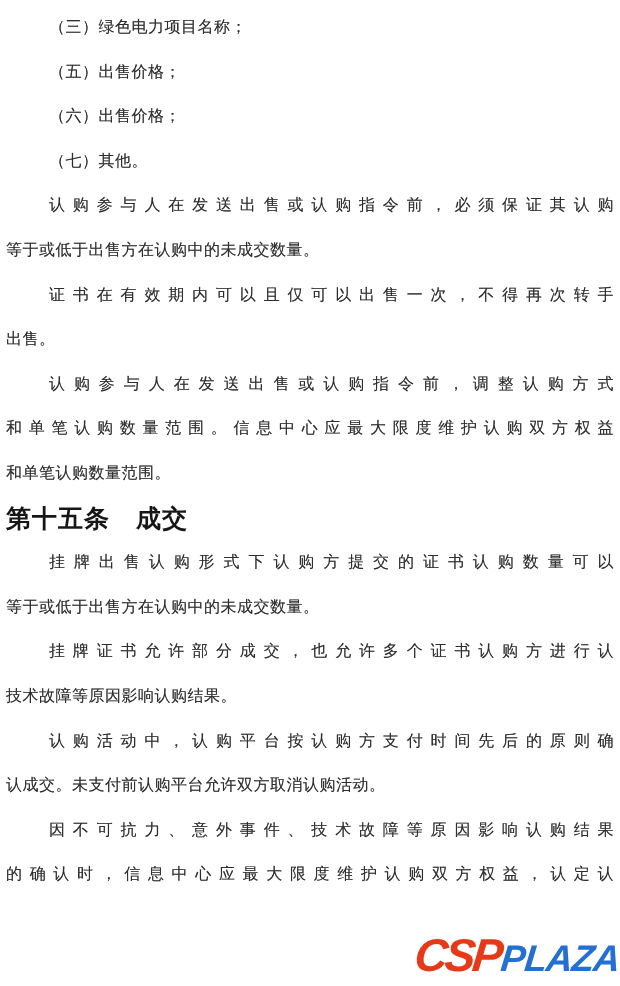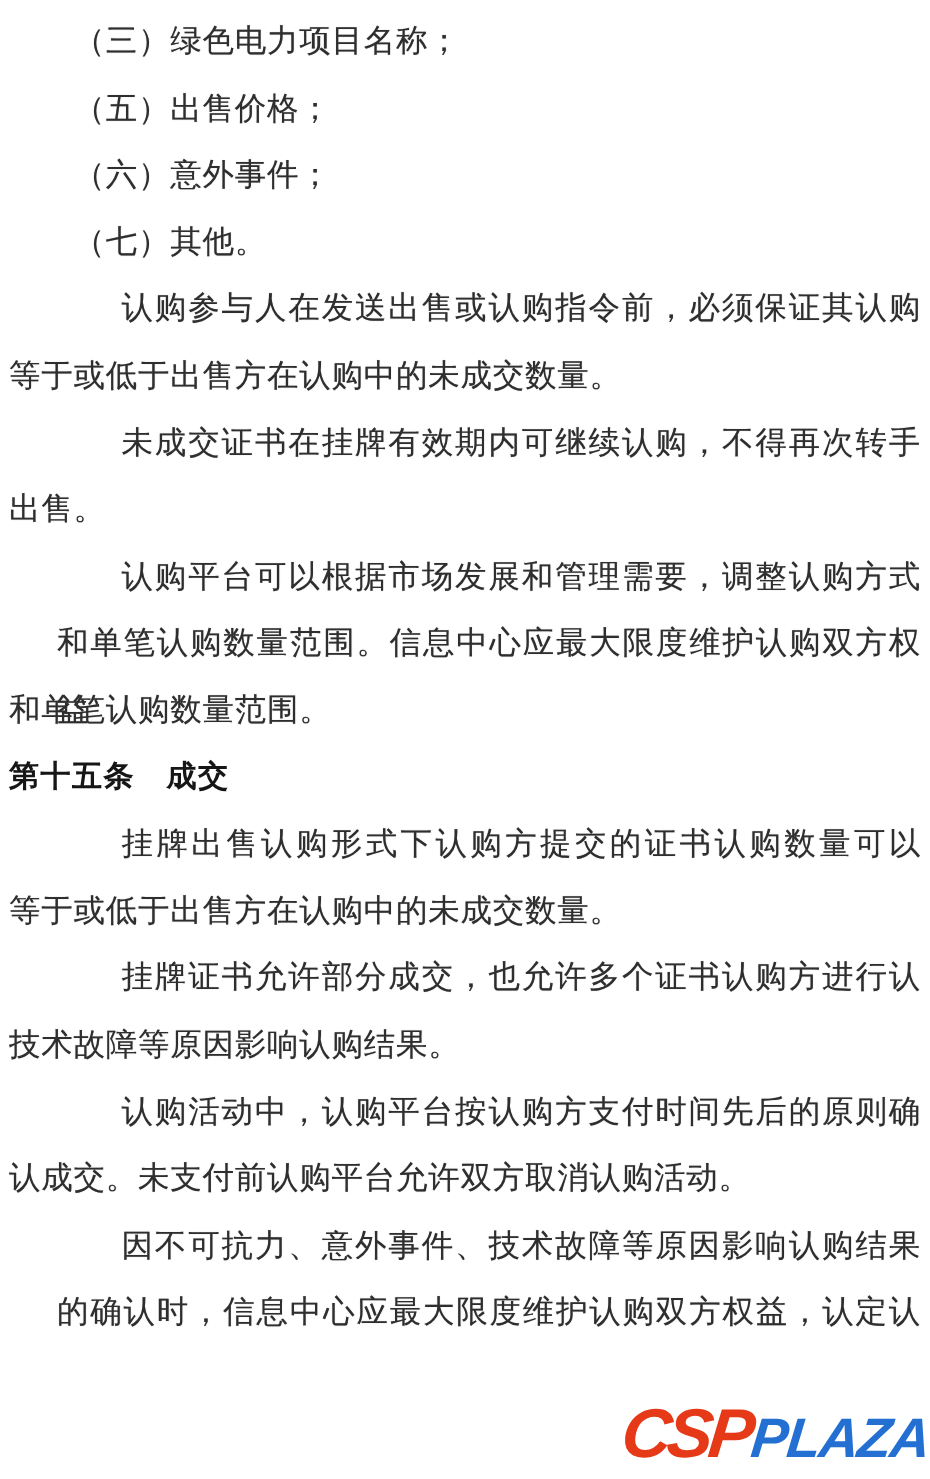--- a/index.html
+++ b/index.html
@@ -21,37 +21,36 @@
   .doc {
     position: absolute;
     top: 5px;
     left: 6px;
     right: 6px;
     z-index: 1;
   }
   .line {
     height: 44.6px;
     line-height: 44.6px;
-    font-size: 21px;
+    font-size: 16px;
     letter-spacing: 0.5px;
     white-space: nowrap;
     text-shadow: 0 0 0.6px rgba(40,40,40,0.45);
     overflow: visible;
   }
   .indent { text-indent: 43px; }
   .fill {
     white-space: normal;
     text-align: justify;
     text-align-last: justify;
-    margin-left: 32px;
   }
   .heading {
     font-family: "Liberation Sans", "DejaVu Sans", sans-serif;
     font-weight: bold;
-    font-size: 20px;
+    font-size: 25px;
     color: #161616;
     letter-spacing: 1px;
     text-shadow: none;
   }
   .logo {
     position: absolute;
     right: 3px;
     bottom: 4px;
     z-index: 2;
     font-family: "Liberation Sans", "DejaVu Sans", sans-serif;
@@ -75,27 +74,27 @@
     margin-left: 1px;
   }
 </style>
 </head>
 <body>
 
 <div class="page">
   <div class="doc">
     <div class="line indent">（三）绿色电力项目名称；</div>
     <div class="line indent">（五）出售价格；</div>
-    <div class="line indent">（六）意外事件；</div>
+    <div class="line indent">（六）出售价格；</div>
     <div class="line indent">（七）其他。</div>
     <div class="line indent fill">认购参与人在发送出售或认购指令前，必须保证其认购</div>
     <div class="line">等于或低于出售方在认购中的未成交数量。</div>
-    <div class="line indent fill">未成交证书在挂牌有效期内可继续认购，不得再次转手</div>
+    <div class="line indent fill">证书在有效期内可以且仅可以出售一次，不得再次转手</div>
     <div class="line">出售。</div>
-    <div class="line indent fill">认购平台可以根据市场发展和管理需要，调整认购方式</div>
+    <div class="line indent fill">认购参与人在发送出售或认购指令前，调整认购方式</div>
     <div class="line fill">和单笔认购数量范围。信息中心应最大限度维护认购双方权益</div>
     <div class="line">和单笔认购数量范围。</div>
     <div class="line heading">第十五条　成交</div>
     <div class="line indent fill">挂牌出售认购形式下认购方提交的证书认购数量可以</div>
     <div class="line">等于或低于出售方在认购中的未成交数量。</div>
     <div class="line indent fill">挂牌证书允许部分成交，也允许多个证书认购方进行认</div>
     <div class="line">技术故障等原因影响认购结果。</div>
     <div class="line indent fill">认购活动中，认购平台按认购方支付时间先后的原则确</div>
     <div class="line">认成交。未支付前认购平台允许双方取消认购活动。</div>
     <div class="line indent fill">因不可抗力、意外事件、技术故障等原因影响认购结果</div>

